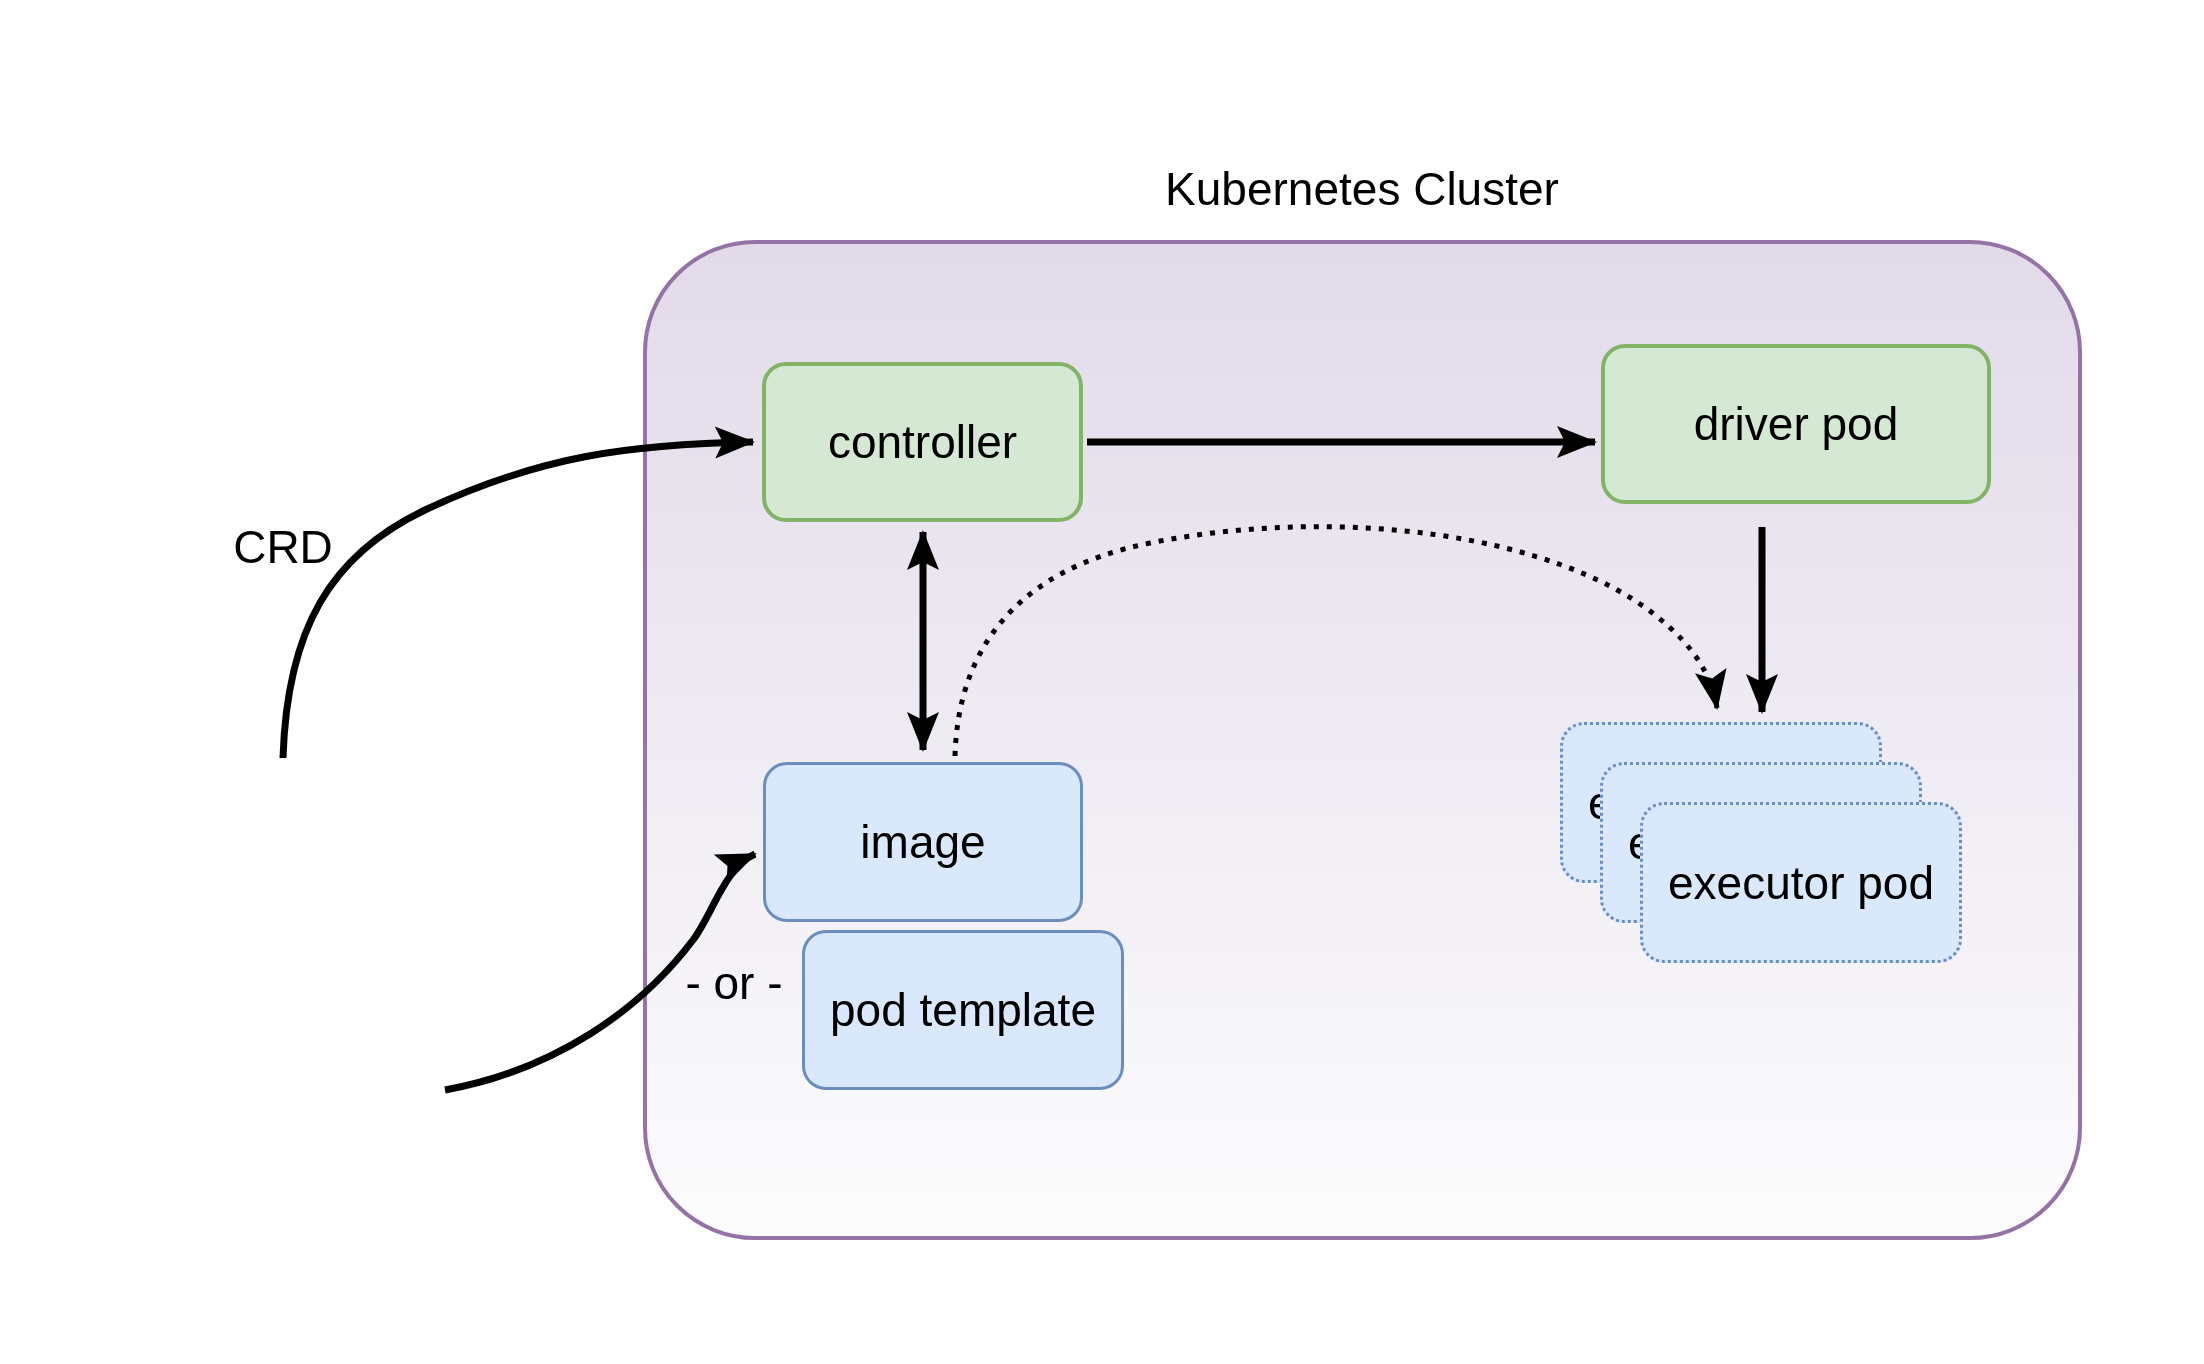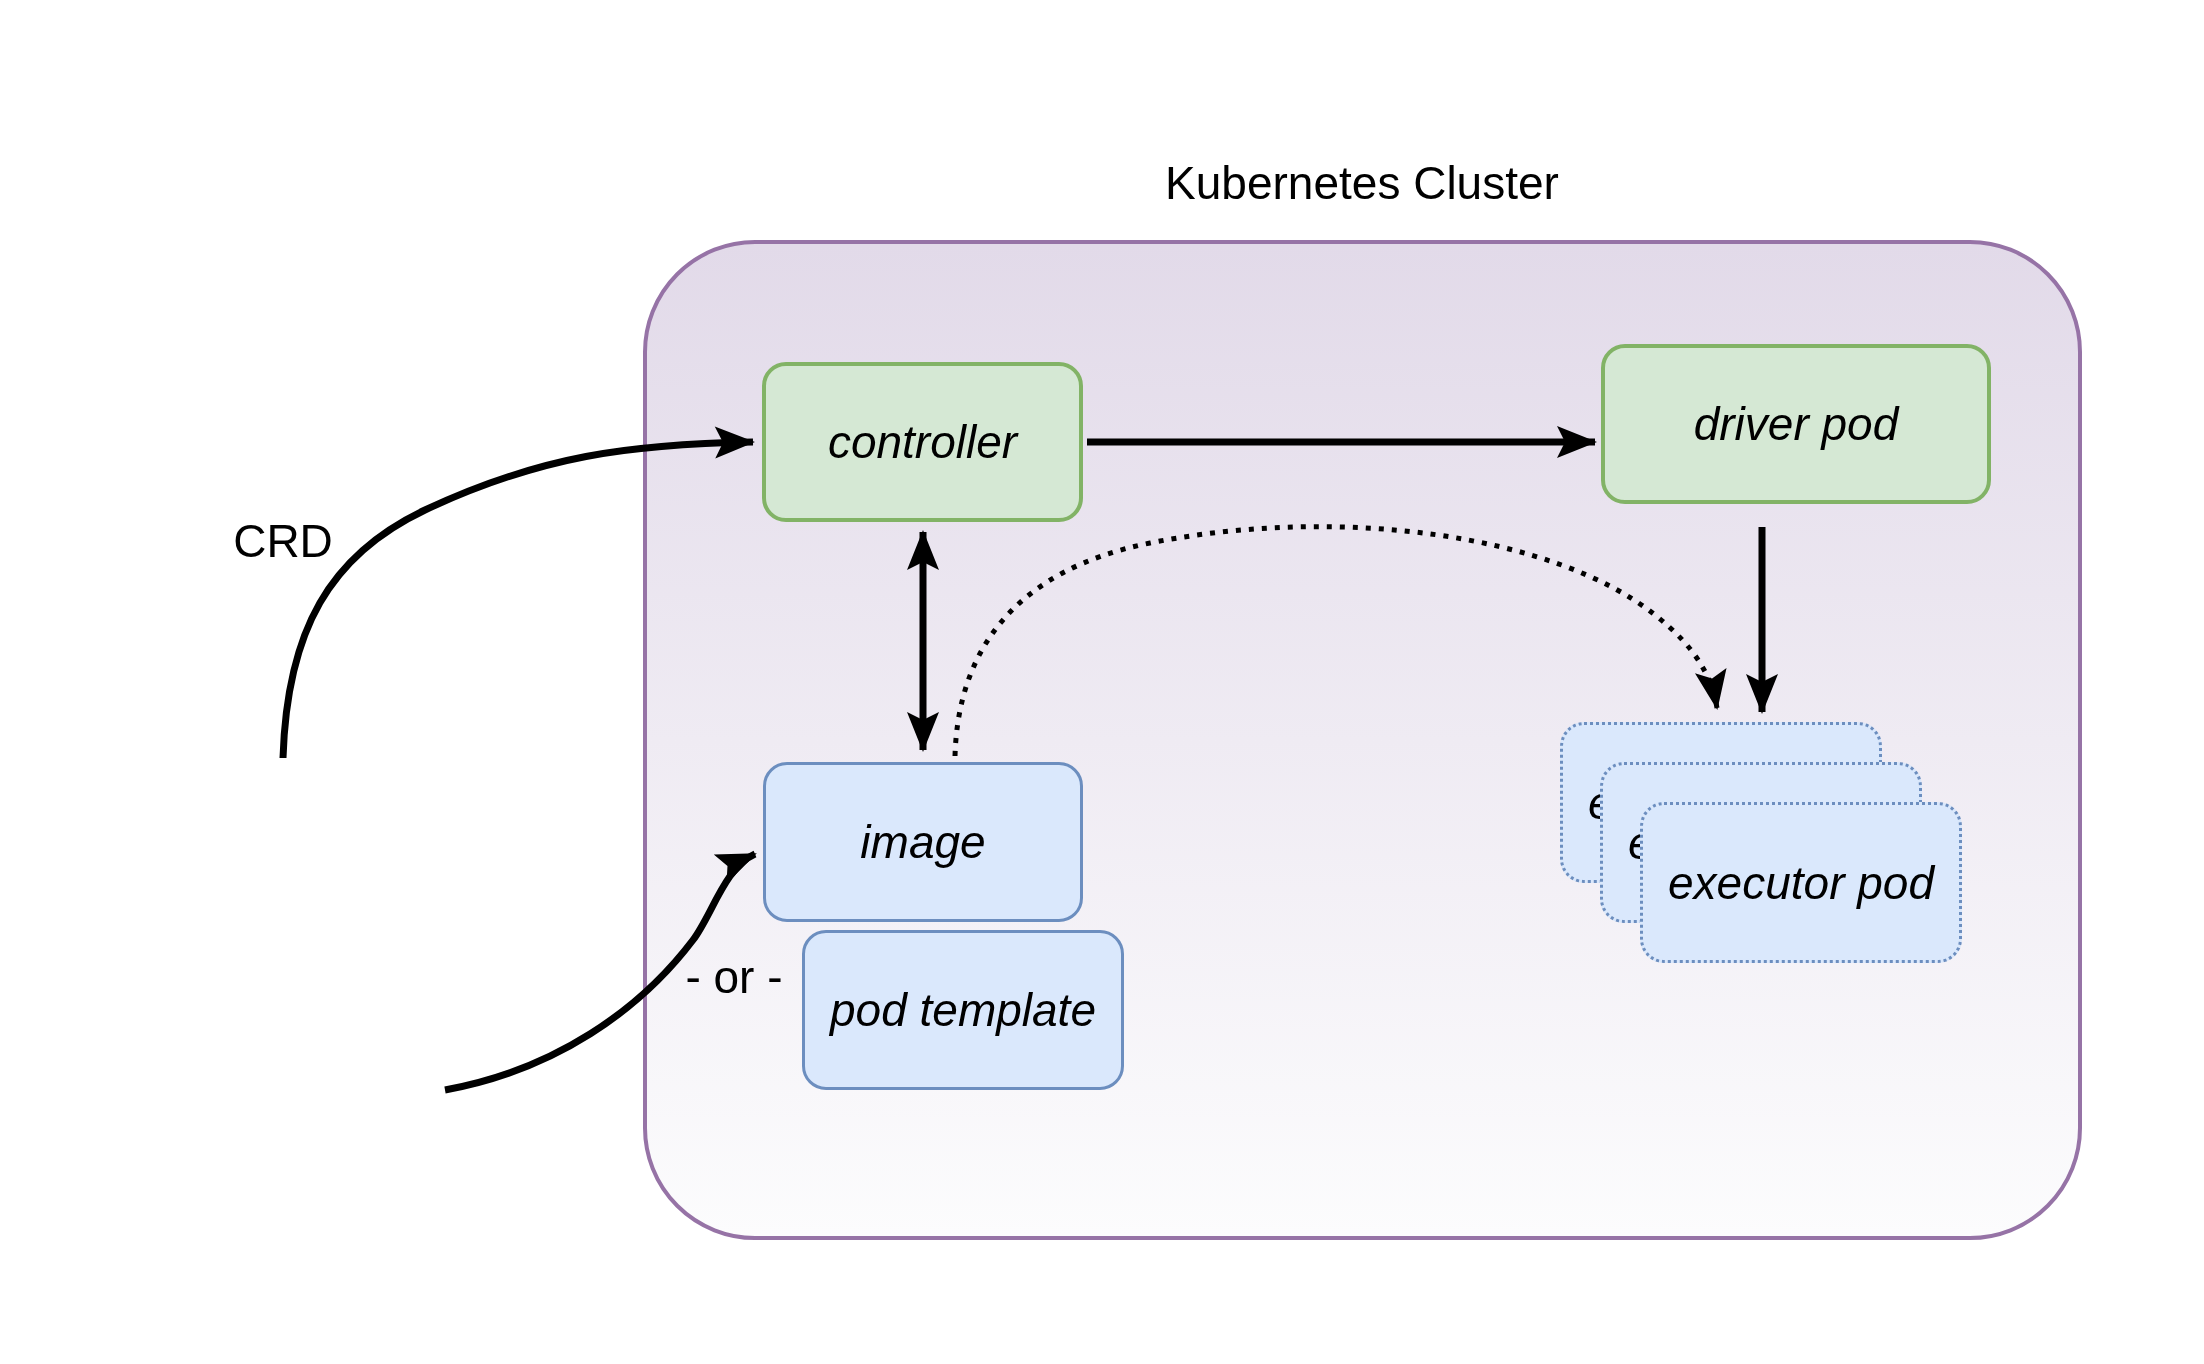--- a/index.html
+++ b/index.html
@@ -14,38 +14,38 @@
     background:linear-gradient(180deg, var(--cluster-fill-top) 0%, var(--cluster-fill-bottom) 100%);
   }
 
   svg.arrows { position:absolute; left:0; top:0; width:2204px; height:1364px; }
   .arrow { fill:none; stroke:var(--arrow-color); stroke-width:7px; }
   .arrow.dotted { stroke-width:5px; stroke-dasharray:5 8; }
   .arrowhead { fill:var(--arrow-color); }
 
   .node {
     position:absolute; display:flex; align-items:center; justify-content:center;
-    text-align:center; font-size:46px; line-height:56px; border-radius:24px; padding:0 10px;font-style:italic;
+    text-align:center; font-size:46px; line-height:56px; border-radius:24px; padding:0 10px;
   }
   .green { background:var(--green-fill); border:4px solid var(--green-stroke); }
   .blue  { background:var(--blue-fill);  border:3px solid var(--blue-stroke); }
   .blue-dotted { background:var(--blue-fill); border:3px dotted var(--blue-stroke); }
   .red   { background:var(--red-fill);   border:5px solid var(--red-stroke); }
 
   .n-controller { left:762px;  top:362px; width:321px; height:160px; }
   .n-driver     { left:1601px; top:344px; width:390px; height:160px; }
   .n-image      { left:763px;  top:762px; width:320px; height:160px; }
   .n-podtpl     { left:802px;  top:930px; width:322px; height:160px; }
   .n-kubectl    { left:122px;  top:762px; width:323px; height:160px; }
   .n-artifact   { left:120px;  top:1012px; width:322px; height:161px; }
   .n-exec-back  { left:1560px; top:722px; width:322px; height:161px; }
   .n-exec-mid   { left:1600px; top:762px; width:322px; height:161px; }
   .n-exec-front { left:1640px; top:802px; width:322px; height:161px; }
 
-  .text-label { position:absolute; font-size:46px; line-height:54px; text-align:center; }
+  .text-label { position:absolute; font-size:46px; line-height:54px; text-align:center;margin-top:6px; }
   .l-title { left:1062px; top:156px; width:600px; }
   .l-crd   { left:183px;  top:514px; width:200px; }
   .l-or    { left:634px;  top:950px; width:200px; }
 </style>
 </head>
 <body>
 
 <div class="canvas">
 
   <div class="text-label l-title">Kubernetes Cluster</div>

